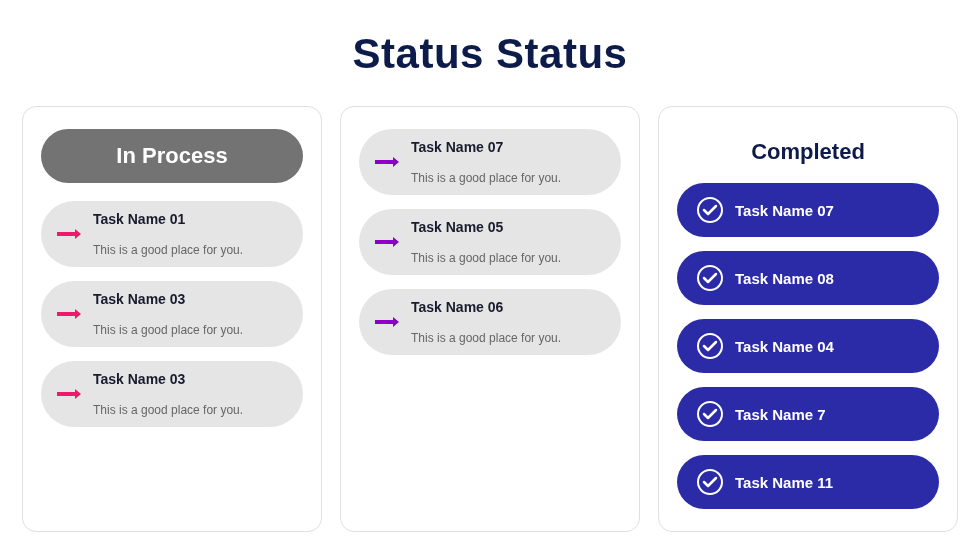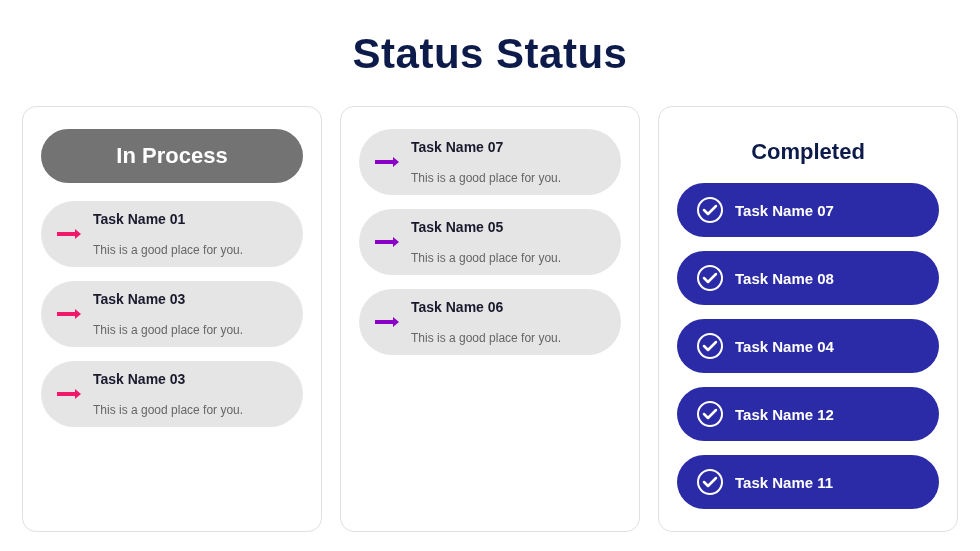--- a/index.html
+++ b/index.html
@@ -226,21 +226,21 @@
         <circle cx="13" cy="13" r="12" stroke="white" stroke-width="2"></circle>
         <path d="M7 13l4 4 8-8" stroke="white" stroke-width="2.5" stroke-linecap="round" stroke-linejoin="round"></path>
       </svg>
       <span class="completed-task-name">Task Name 04</span>
     </div>
     <div class="completed-task">
       <svg class="check-icon" viewBox="0 0 26 26" fill="none">
         <circle cx="13" cy="13" r="12" stroke="white" stroke-width="2"></circle>
         <path d="M7 13l4 4 8-8" stroke="white" stroke-width="2.5" stroke-linecap="round" stroke-linejoin="round"></path>
       </svg>
-      <span class="completed-task-name">Task Name 12</span>
+      <span class="completed-task-name">Task Name 7</span>
     </div>
     <div class="completed-task">
       <svg class="check-icon" viewBox="0 0 26 26" fill="none">
         <circle cx="13" cy="13" r="12" stroke="white" stroke-width="2"></circle>
         <path d="M7 13l4 4 8-8" stroke="white" stroke-width="2.5" stroke-linecap="round" stroke-linejoin="round"></path>
       </svg>
       <span class="completed-task-name">Task Name 11</span>
     </div>
   </div>
 

